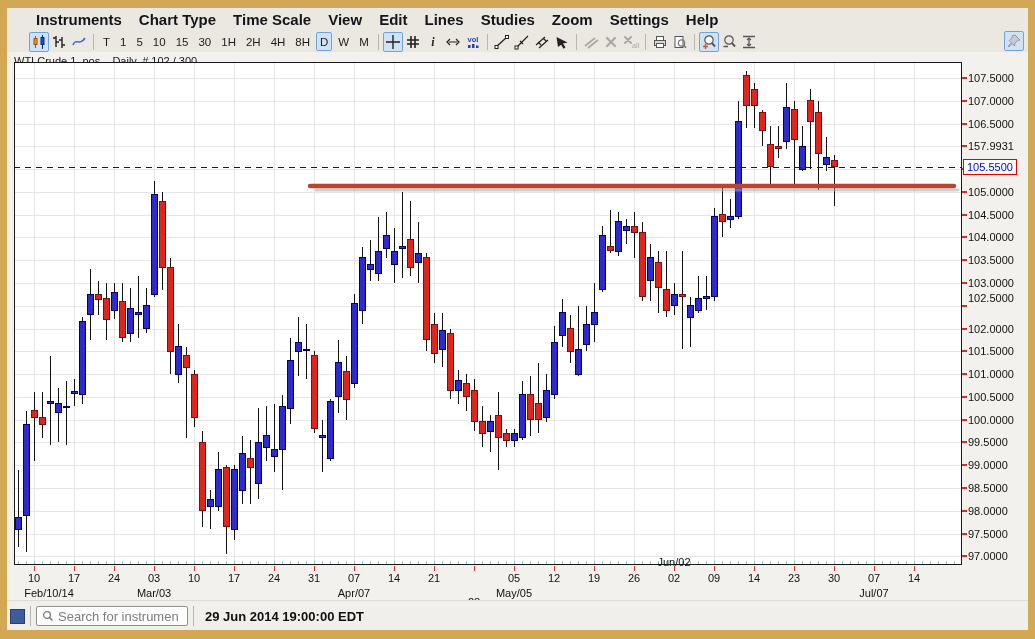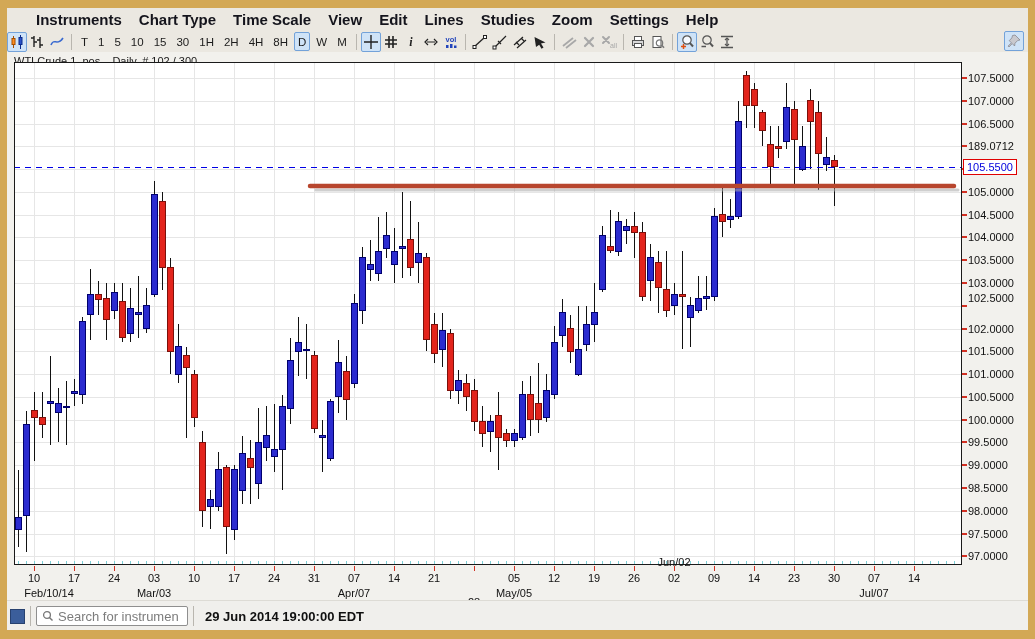--- a/index.html
+++ b/index.html
@@ -5,21 +5,21 @@
   html,body{margin:0;padding:0;background:#c9c9c9;font-family:"Liberation Sans",sans-serif;}
   #window{position:relative;width:1035px;height:639px;box-sizing:border-box;
     border:7px solid #d3a855;border-top-width:8px;border-bottom-width:9px;
     background:#ebe8e1;outline:1px solid #96700f;overflow:hidden;}
   
   .menubar{position:absolute;left:0;right:0;top:0;height:22px;background:#ebe8e1;
     display:flex;align-items:center;padding-left:29px;}
   .menu-item{font-size:15px;font-weight:bold;color:#14141c;margin-right:17px;cursor:default;}
   
   .toolbar{position:absolute;left:0;right:0;top:22px;height:23px;background:#ebe8e1;
-    display:flex;align-items:center;}
+    display:flex;align-items:center;padding-left:22px;}
   .btn{width:20px;height:20px;display:inline-flex;align-items:center;justify-content:center;
     border:1px solid transparent;border-radius:2px;background:transparent;padding:0;box-sizing:border-box;}
   .btn.active{background:#cfe3f7;border-color:#73a2d9;}
   .sep{width:1px;height:16px;background:#b9b6af;margin:0 4px;display:inline-block;}
   .tf{min-width:14px;padding:0 3px;height:19px;display:inline-flex;align-items:center;justify-content:center;
     font-size:11.5px;color:#1c1c1c;border:1px solid transparent;border-radius:2px;margin:0 1px;box-sizing:border-box;}
   .tf.active{background:#cfe3f7;border-color:#73a2d9;}
   .pin-wrap{margin-left:auto;margin-right:4px;}
   
   #chart-region{position:absolute;left:0;right:0;top:44px;height:548px;background:#f2f1ed;}
@@ -599,21 +599,21 @@
         <line x1="900.5" y1="504" x2="900.5" y2="509" stroke="#d23022" shape-rendering="crispEdges"></line>
       </svg>
     <div id="overlay">
         <div class="ytick" style="left: 955px; top: 25px;"></div>
         <div class="ylabel" style="left: 961px; top: 20px;">107.5000</div>
         <div class="ytick" style="left: 955px; top: 48px;"></div>
         <div class="ylabel" style="left: 961px; top: 43px;">107.0000</div>
         <div class="ytick" style="left: 955px; top: 71px;"></div>
         <div class="ylabel" style="left: 961px; top: 66px;">106.5000</div>
         <div class="ytick" style="left: 955px; top: 93px;"></div>
-        <div class="ylabel" style="left: 961px; top: 88px;">189.0712</div>
+        <div class="ylabel" style="left: 961px; top: 88px;">157.9931</div>
         <div class="ytick" style="left: 955px; top: 116px;"></div>
         <div class="ylabel" style="left: 961px; top: 111px;">105.5000</div>
         <div class="ytick" style="left: 955px; top: 139px;"></div>
         <div class="ylabel" style="left: 961px; top: 134px;">105.0000</div>
         <div class="ytick" style="left: 955px; top: 162px;"></div>
         <div class="ylabel" style="left: 961px; top: 157px;">104.5000</div>
         <div class="ytick" style="left: 955px; top: 184px;"></div>
         <div class="ylabel" style="left: 961px; top: 179px;">104.0000</div>
         <div class="ytick" style="left: 955px; top: 207px;"></div>
         <div class="ylabel" style="left: 961px; top: 202px;">103.5000</div>

